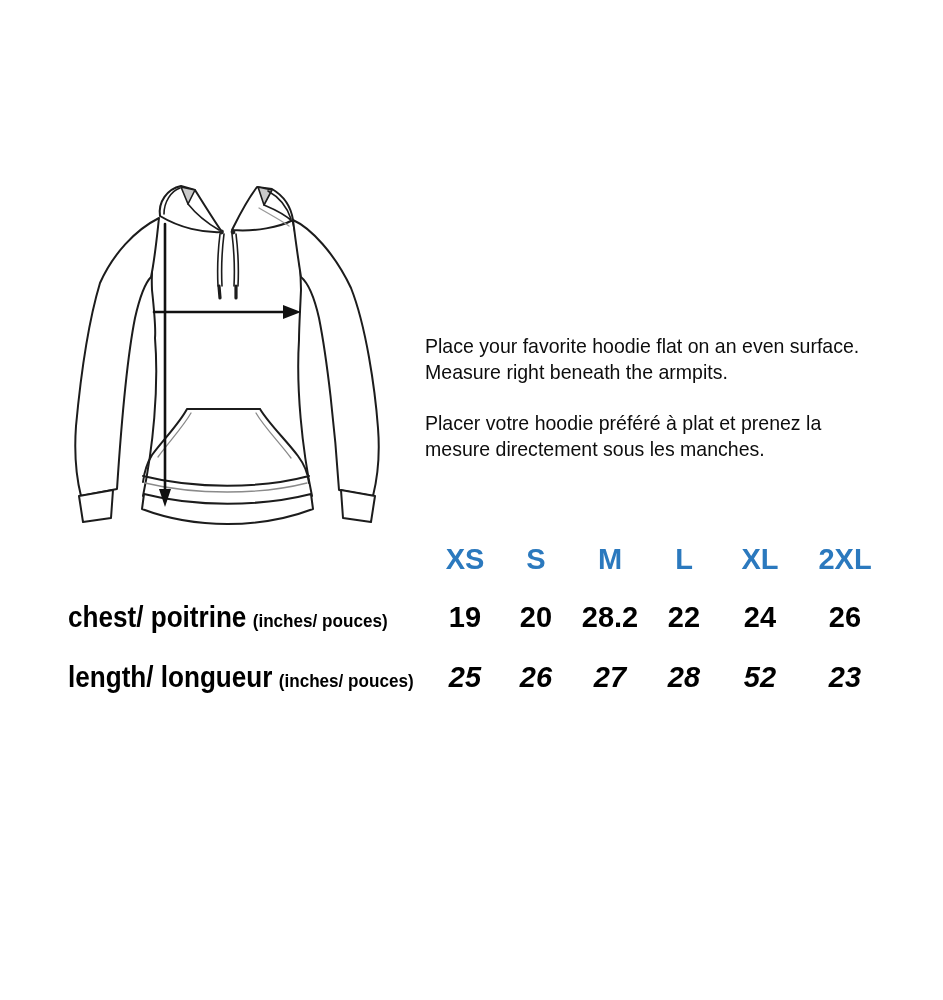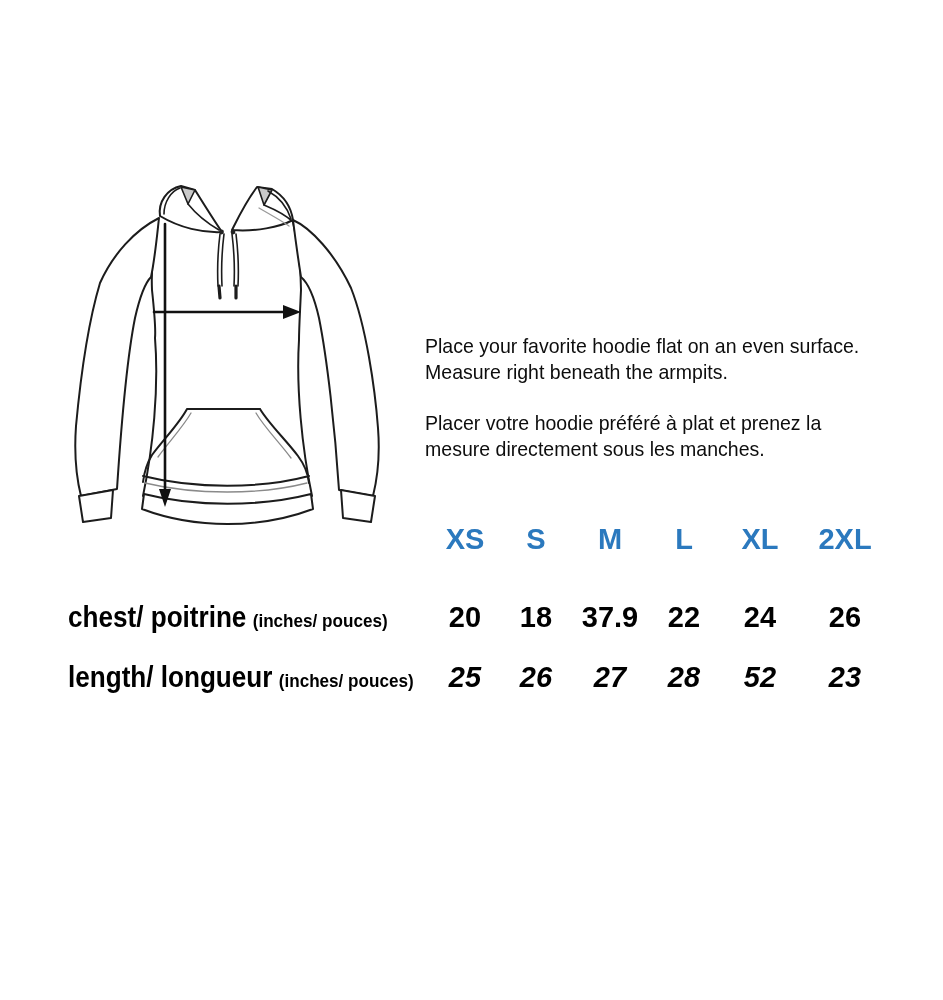--- a/index.html
+++ b/index.html
@@ -45,21 +45,21 @@
     grid-template-columns: 70px 72px 76px 72px 80px 90px;
     height: 30px;
   }
   .size-grid > div {
     text-align: center;
     font-weight: bold;
     font-size: 29px;
     line-height: 30px;
     white-space: nowrap;
   }
-  .header-row { top: 524px; }
+  .header-row { top: 544px; }
   .header-row > div { color: #2b79be; }
   .chest-row  { top: 602px; }
   .length-row { top: 662px; font-style: italic; }
 
   .row-label-line {
     position: absolute;
     left: 68px;
     height: 30px;
     line-height: 30px;
     white-space: nowrap;
@@ -131,23 +131,23 @@
     <div>M</div>
     <div>L</div>
     <div>XL</div>
     <div>2XL</div>
   </div>
 
   <div class="row-label-line label-chest">
     <span class="label">chest/ poitrine</span><span class="unit">(inches/ pouces)</span>
   </div>
   <div class="size-grid chest-row">
+    <div>19</div>
     <div>20</div>
-    <div>18</div>
-    <div>37.9</div>
+    <div>28.2</div>
     <div>22</div>
     <div>24</div>
     <div>26</div>
   </div>
 
   <div class="row-label-line label-length">
     <span class="label">length/ longueur</span><span class="unit">(inches/ pouces)</span>
   </div>
   <div class="size-grid length-row">
     <div>25</div>

